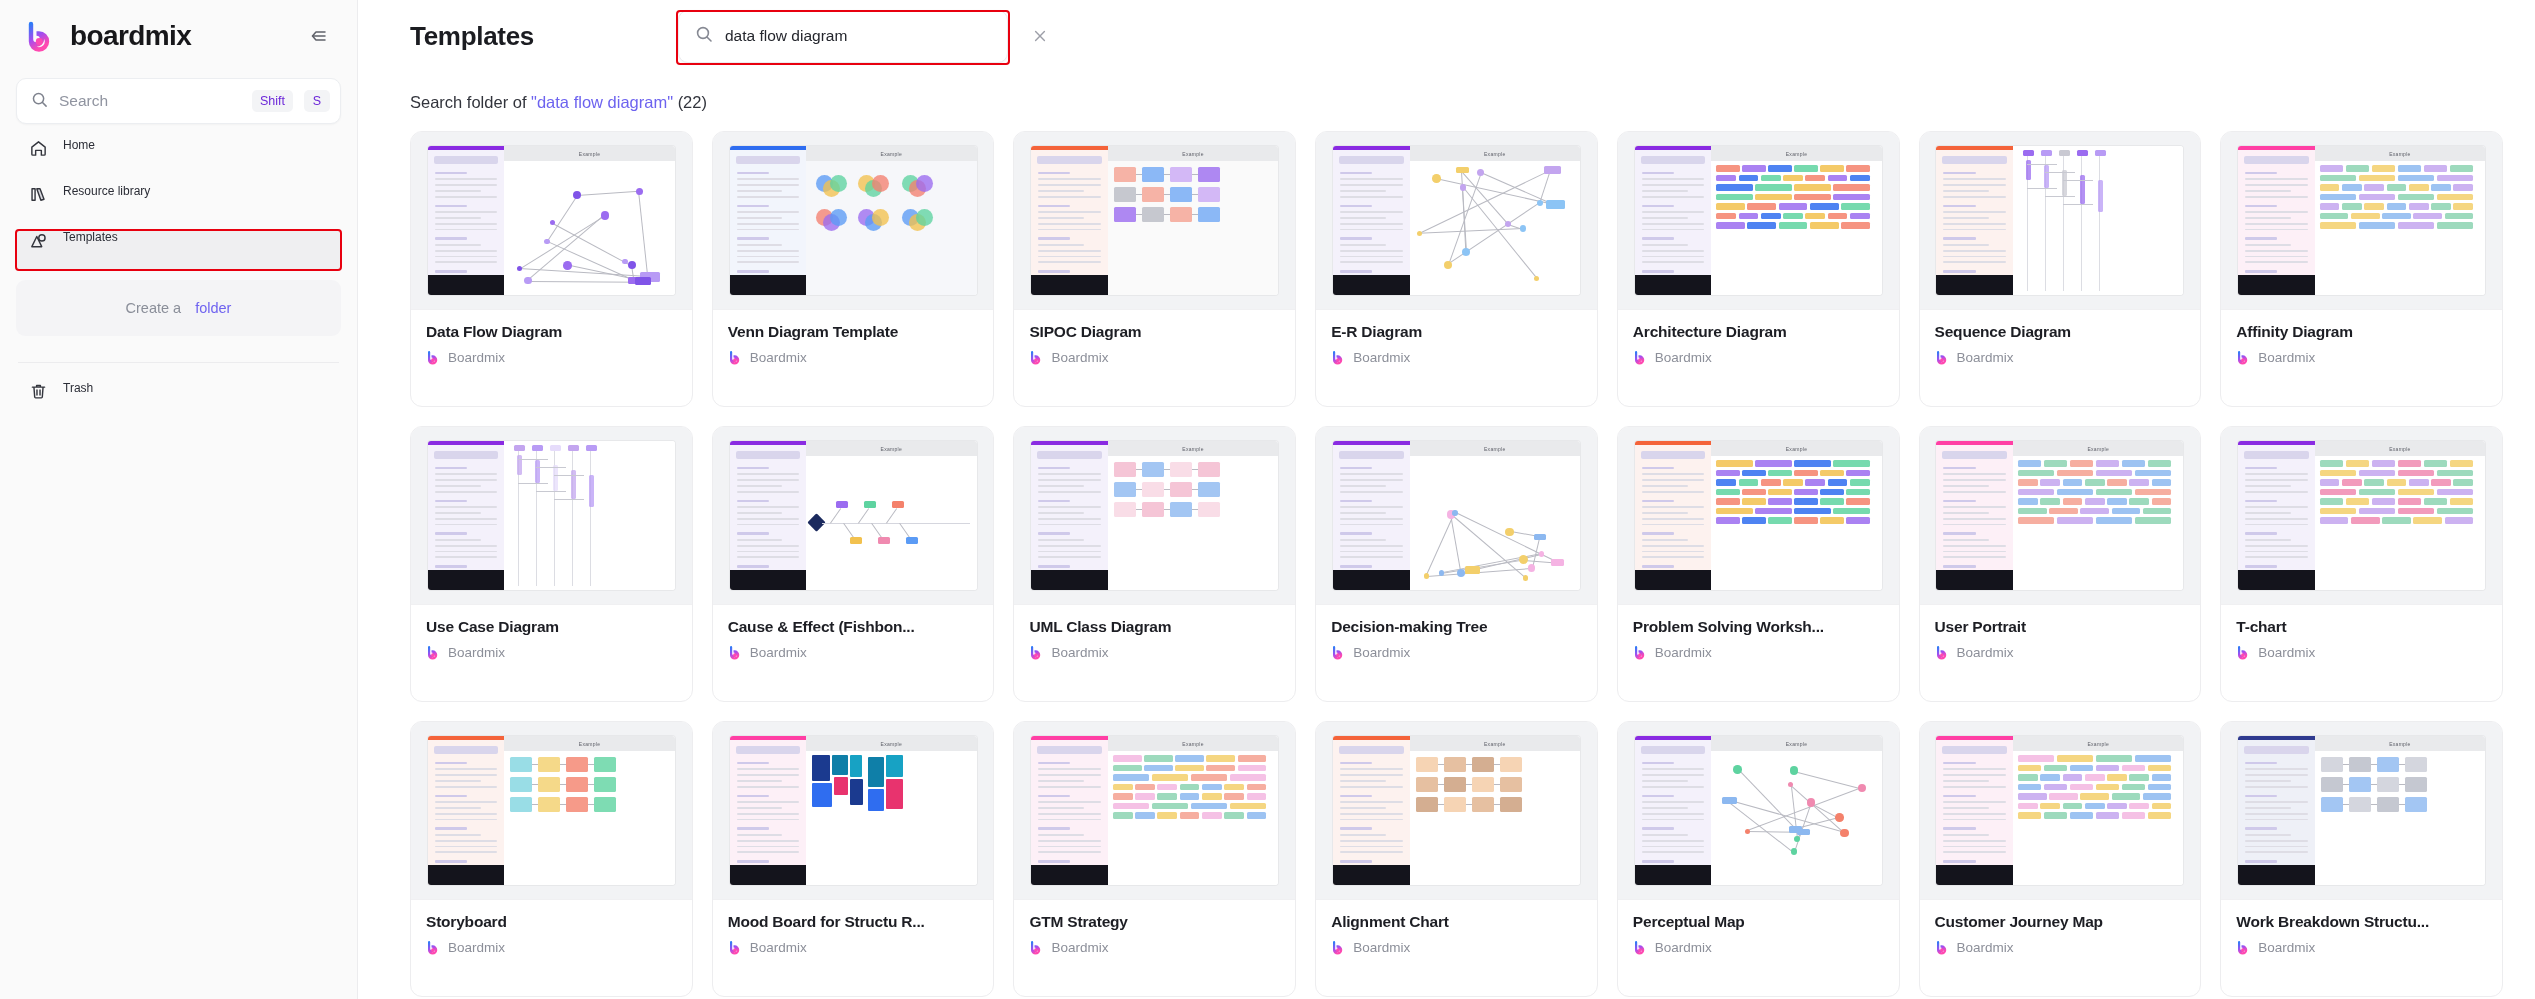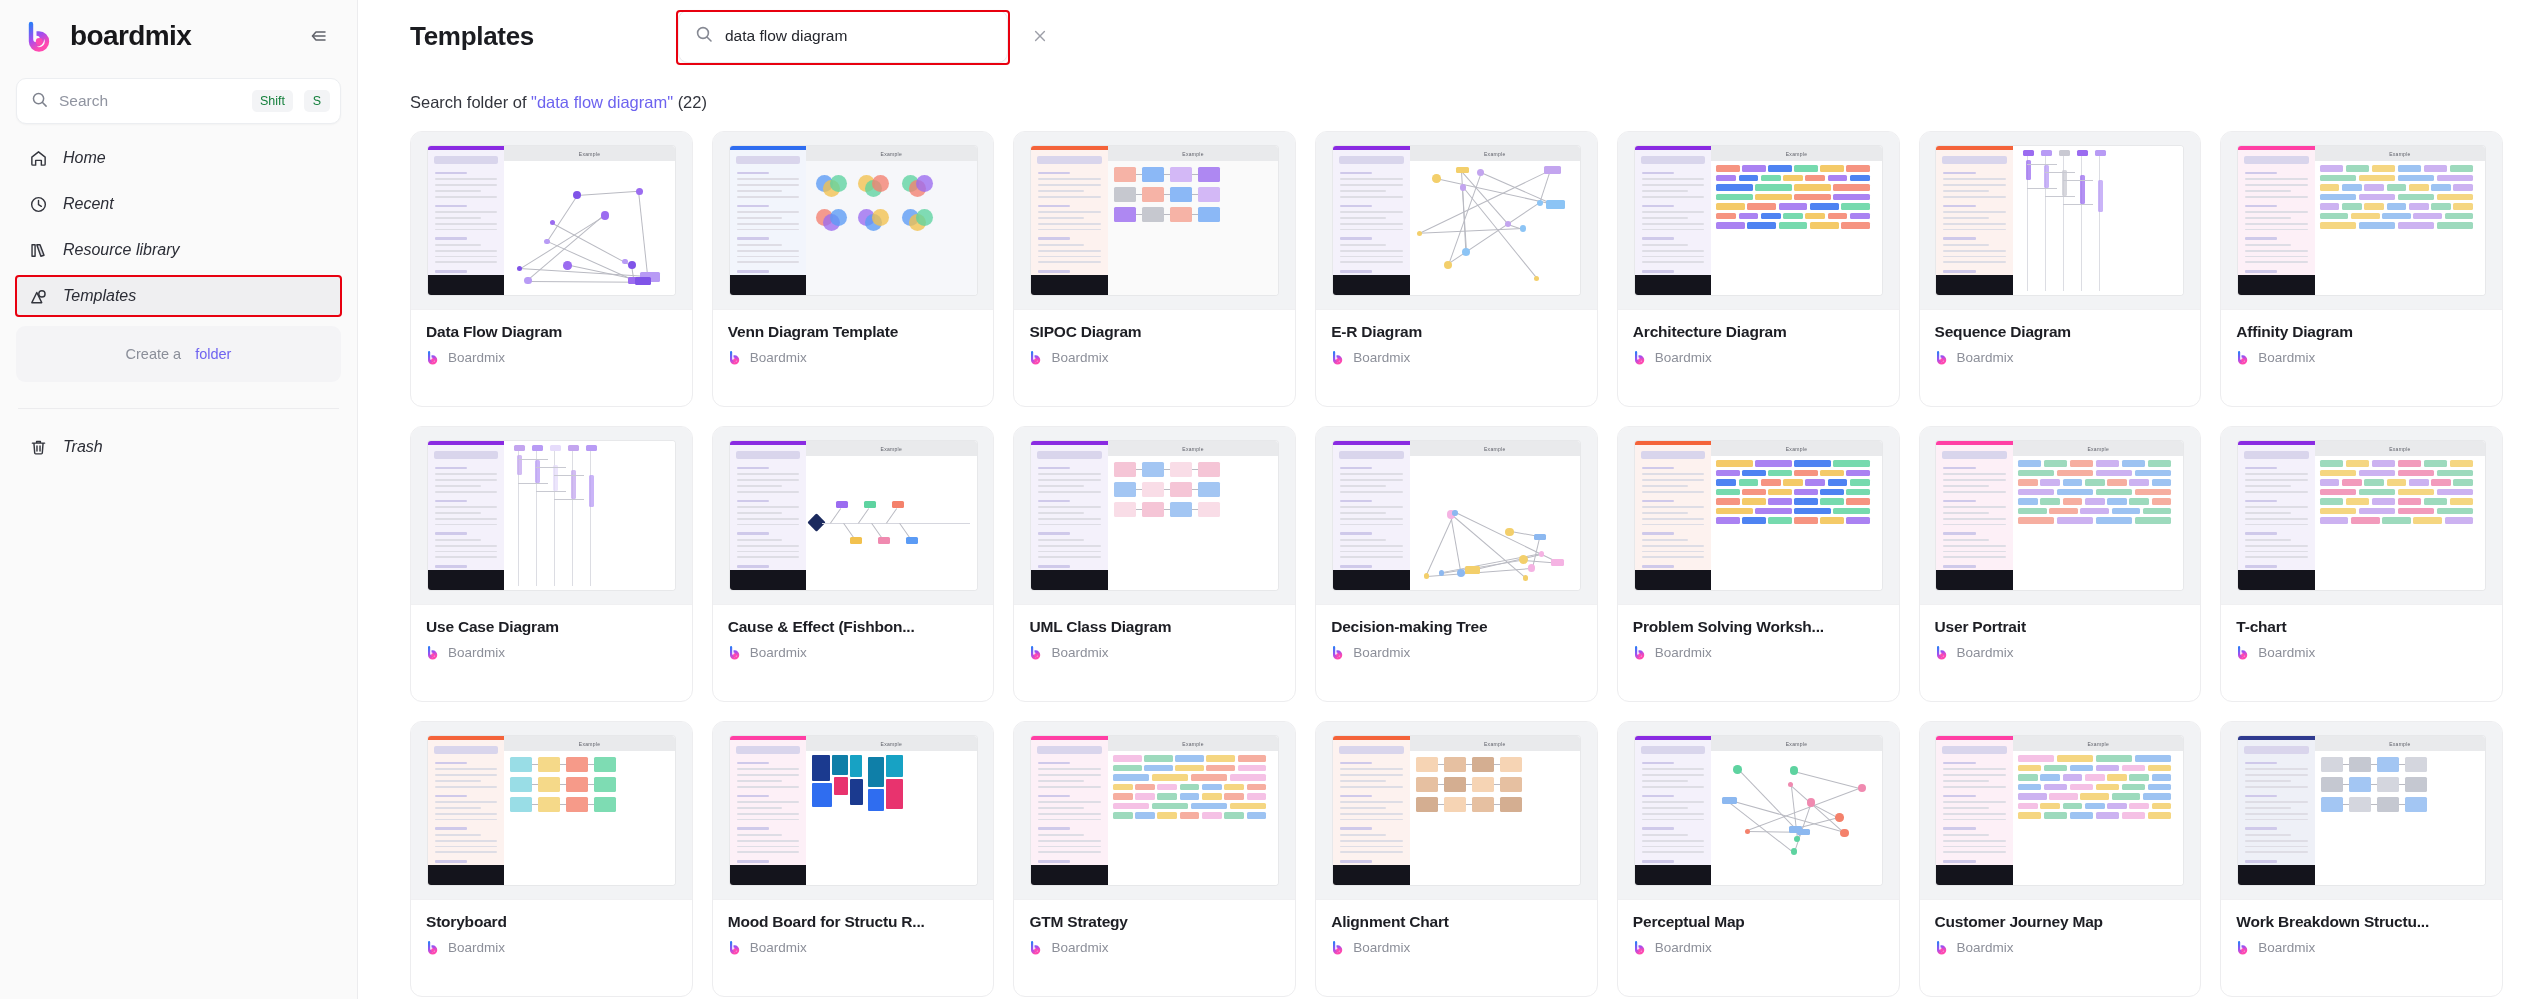--- a/index.html
+++ b/index.html
@@ -40,31 +40,31 @@
   .sb-search {
     margin: 6px 16px 0 16px; height: 46px;
     background: #ffffff; border: 1px solid #eceef1;
     border-radius: 10px; display: flex; align-items: center;
     padding: 0 10px 0 14px; gap: 11px;
     box-shadow: 0 1px 2px rgba(16,17,26,.035);
     cursor: pointer;
   }
   .sb-search .ph { font-size: 15.5px; color: #9094a0; flex: 1; }
   .kbd {
-    font-size: 12.5px; color: #15803d; background: #f3f4f6;
+    font-size: 12.5px; color: #6d28d9; background: #f3f4f6;
     border-radius: 5px; padding: 4px 8px; min-width: 26px;
     text-align: center;
   }
 
   .nav { margin-top: 14px; padding: 0 16px; }
   .nav-item {
-    height: 40px; display: flex; align-items: center;
+    height: 40px; display: flex; 
     gap: 14px; padding: 0 12px; border-radius: 9px;
-    cursor: pointer; color: #2b2d36; font-size: 16px;
-    margin-bottom: 6px; position: relative; font-style: italic;
+    cursor: pointer; color: #2b2d36; font-size: 12px;
+    margin-bottom: 6px; position: relative;
   }
   .nav-item.active { background: #efeff1; }
   .nav-item.highlight {
     outline: 2.5px solid #e8000f; outline-offset: -1px;
     border-radius: 3px;
   }
   .nav-ico {
     width: 21px; height: 21px; display: flex;
     align-items: center; justify-content: center;
     color: #33353d; flex: 0 0 21px;
@@ -292,29 +292,20 @@
     <nav class="nav">
       <div class="nav-item">
         <span class="nav-ico">
           <svg width="19" height="19" viewBox="0 0 20 20" fill="none" stroke="currentColor" stroke-width="1.5" stroke-linejoin="round">
             <path d="M3 8.5L10 3l7 5.5V16a1 1 0 0 1-1 1h-3v-5H7v5H4a1 1 0 0 1-1-1z"></path>
           </svg>
         </span>
         <span>Home</span>
       </div>
 
-      <div class="nav-item">
-        <span class="nav-ico">
-          <svg width="19" height="19" viewBox="0 0 20 20" fill="none" stroke="currentColor" stroke-width="1.5" stroke-linecap="round">
-            <circle cx="10" cy="10" r="7.2"></circle>
-              <path d="M10 5.8V10l3 1.9"></path>
-          </svg>
-        </span>
-        <span>Recent</span>
-      </div>
 
       <div class="nav-item">
         <span class="nav-ico">
           <svg width="19" height="19" viewBox="0 0 20 20" fill="none" stroke="currentColor" stroke-width="1.5" stroke-linejoin="round">
             <path d="M3.2 4h3.2v12H3.2z"></path>
               <path d="M8.2 4h3.4l4.2 11-3.3 1.1z" fill="#d8d8de" stroke="currentColor"></path>
           </svg>
         </span>
         <span>Resource library</span>
       </div>

